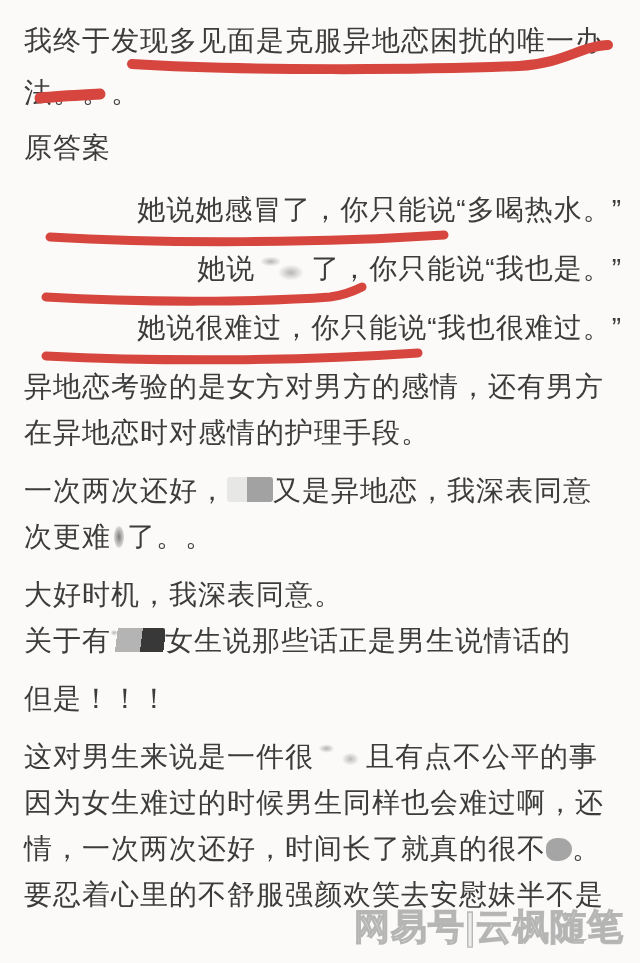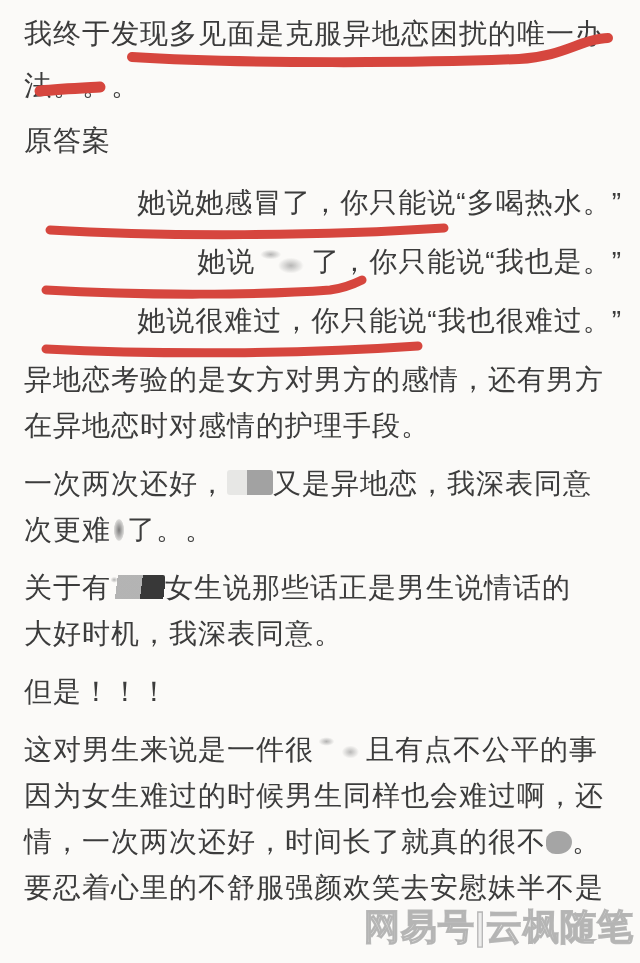--- a/index.html
+++ b/index.html
@@ -4,21 +4,21 @@
 <style>
   html,body{margin:0;padding:0;}
   body{
     width:640px;height:963px;overflow:hidden;position:relative;
     background:#fbfaf8;
     font-family:"Liberation Sans","DejaVu Sans",sans-serif;
     color:#3c3c3c;
   }
   .page{
     position:relative;
-    padding:8px 18px 0 24px;
+    padding:15px 18px 0 24px;
     width:598px;
     height:948px;
   }
   p{margin:0 0 12px;font-size:28px;line-height:46px;letter-spacing:1px;position:relative;}
   .line{display:block;white-space:nowrap;}
   .seg{display:inline;}
   .opening{line-height:52px;margin-bottom:6px;}
   .label-para{margin-bottom:16px;}
   .quote{margin-bottom:13px;text-align:right;}
   .uline{position:absolute;left:0;top:0;pointer-events:none;overflow:visible;}
@@ -34,21 +34,21 @@
     radial-gradient(ellipse 7px 15px at 50% 50%, rgba(90,90,90,.8), rgba(120,120,120,.25) 68%, transparent 75%);}
   .c-scribble{width:54px;height:24px;vertical-align:-2px;border-radius:2px;background:
     radial-gradient(ellipse 5px 4px at 6% 20%, rgba(130,130,130,.6), transparent 75%),
     linear-gradient(97deg, transparent 0 12%, rgba(162,162,162,.8) 12% 56%, #383838 56% 97%, transparent 97%);}
   .c-faint{width:52px;height:30px;vertical-align:-5px;background:
     radial-gradient(ellipse 11px 6px at 24% 25%, rgba(130,130,130,.6), transparent 72%),
     radial-gradient(ellipse 12px 9px at 70% 60%, rgba(130,130,130,.55), transparent 72%);}
   .c-blob{width:26px;height:23px;vertical-align:-3px;opacity:.9;background:#9b9b9b;
     border-radius:46% 54% 58% 42%;}
   .watermark{
-    position:absolute;right:6px;top:903px;z-index:3;pointer-events:none;
+    position:absolute;right:16px;top:903px;z-index:3;pointer-events:none;
     font-size:36px;font-weight:bold;letter-spacing:1px;white-space:nowrap;
     color:rgba(200,200,200,.30);
     -webkit-text-stroke:1.3px rgba(150,150,150,.65);
     text-shadow:1px 1px 0 rgba(255,255,255,.75);
   }
 </style>
 </head>
 <body>
 
 <div class="page">
@@ -92,22 +92,22 @@
     <span class="line">异地恋考验的是女方对男方的感情，还有男方</span>
     <span class="line">在异地恋时对感情的护理手段。</span>
   </p>
 
   <p>
     <span class="line"><span class="seg">一次两次还好，</span><span class="censor c-block"></span><span class="seg">又是异地恋，我深表同意</span></span>
     <span class="line"><span class="seg">次更难</span><span class="censor c-smudge"></span><span class="seg">了。。</span></span>
   </p>
 
   <p>
+    <span class="line">大好时机，我深表同意。</span>
     <span class="line"><span class="seg">关于有</span><span class="censor c-scribble"></span><span class="seg">女生说那些话正是男生说情话的</span></span>
-    <span class="line">大好时机，我深表同意。</span>
   </p>
 
   <p>
     <span class="line">但是！！！</span>
   </p>
 
   <p>
     <span class="line"><span class="seg">这对男生来说是一件很</span><span class="censor c-faint"></span><span class="seg">且有点不公平的事</span></span>
     <span class="line">因为女生难过的时候男生同样也会难过啊，还</span>
     <span class="line"><span class="seg">情，一次两次还好，时间长了就真的很不</span><span class="censor c-blob"></span><span class="seg">。</span></span>

